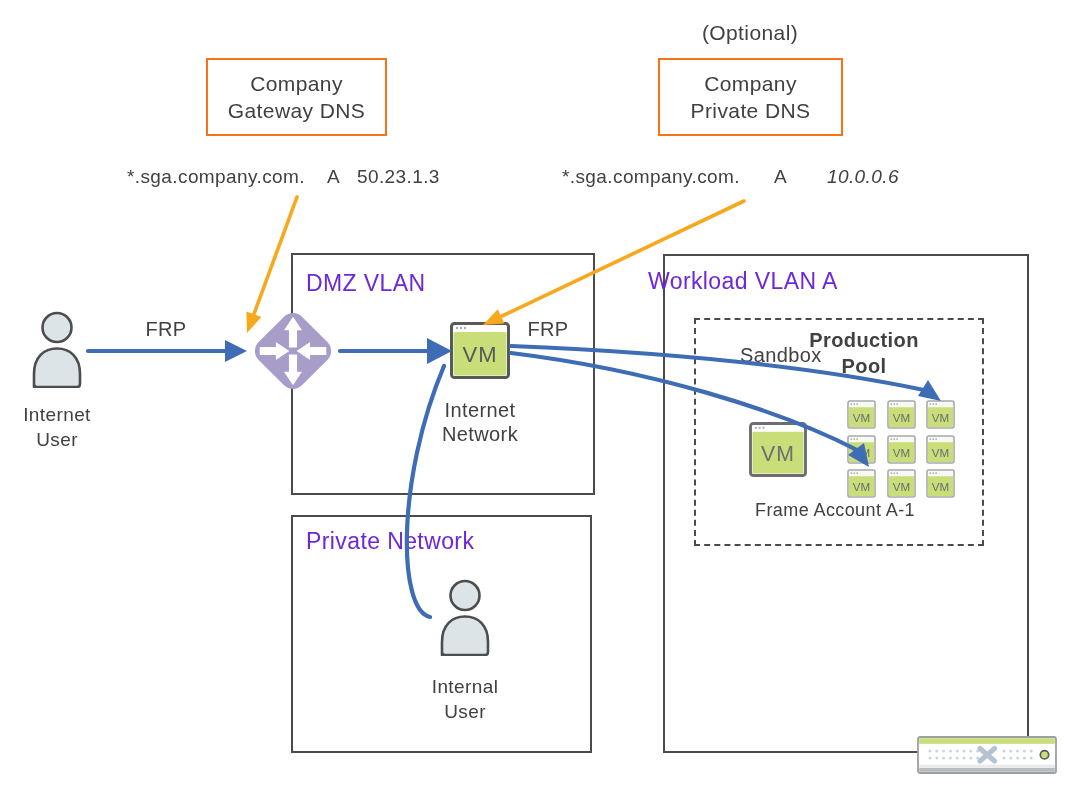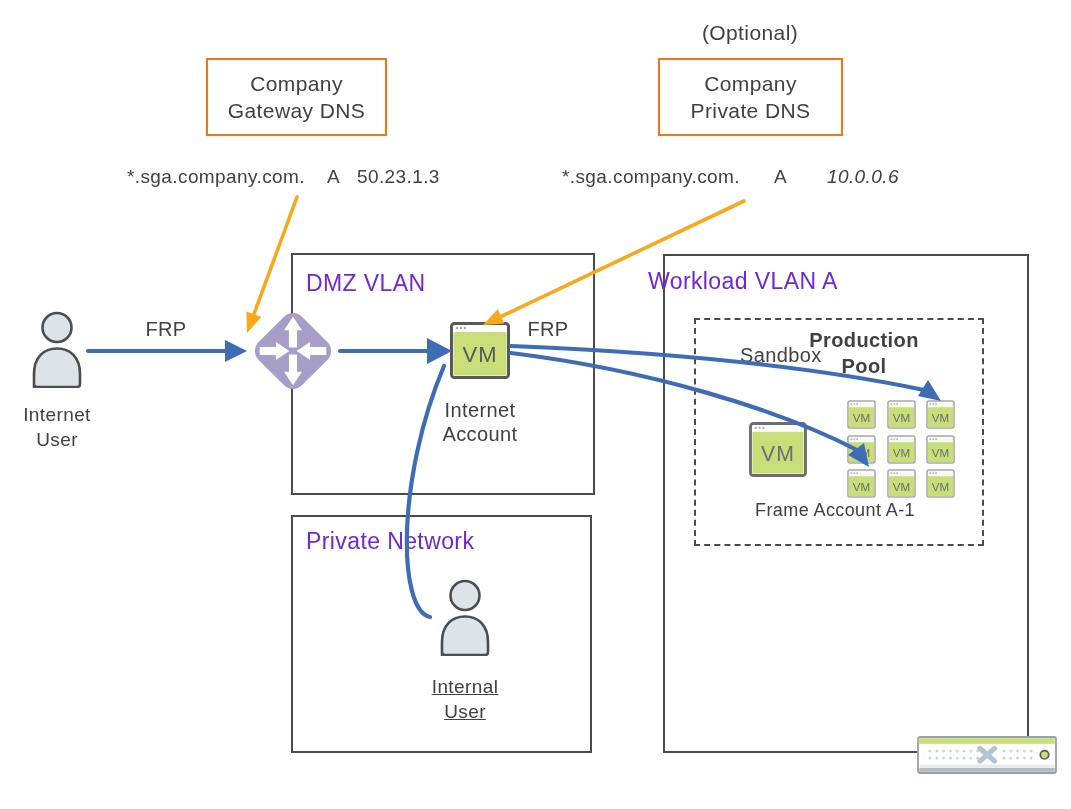--- a/index.html
+++ b/index.html
@@ -57,38 +57,38 @@
 
   <div class="lbl title" style="left:306px;top:270px;"><span>DMZ VLAN</span></div>
   <div class="lbl title" style="left:306px;top:528px;"><span>Private Network</span></div>
   <div class="lbl title" style="left:648px;top:268px;"><span>Workload VLAN A</span></div>
 
   <div class="lbl" style="left:130px;top:318px;width:72px;text-align:center;font-size:20px;"><span>FRP</span></div>
   <div class="lbl" style="left:520px;top:318px;width:56px;text-align:center;font-size:20px;"><span>FRP</span></div>
 
   <div class="lbl center" style="left:400px;top:398px;width:160px;font-size:20px;line-height:24px;">
     <div>Internet</div>
-    <div>Account</div>
+    <div>Network</div>
   </div>
 
   <div class="lbl" style="left:740px;top:344px;font-size:20px;"><span>Sandbox</span></div>
 
   <div class="lbl center" style="left:789px;top:327px;width:150px;font-size:20px;line-height:26px;font-weight:bold;">
     <div>Production</div>
     <div>Pool</div>
   </div>
 
   <div class="lbl center" style="left:700px;top:500px;width:270px;font-size:18px;"><span>Frame Account A-1</span></div>
 
   <div class="lbl center userlabel" style="left:12px;top:402px;width:90px;">
     <div>Internet</div>
     <div>User</div>
   </div>
 
-  <div class="lbl center userlabel" style="left:420px;top:674px;width:90px;text-decoration:underline;">
+  <div class="lbl center userlabel" style="left:420px;top:674px;width:90px;">
     <div>Internal</div>
     <div>User</div>
   </div>
 
   <svg class="icon" style="left:28px;top:310px;" width="58" height="78" viewBox="0 0 58 78">
     <circle cx="29" cy="17.5" r="14.5" fill="#dde4e8" stroke="#4c4d4f" stroke-width="2.6"></circle>
     <path d="M6 77 V64 C6 47 16 38.5 29 38.5 C42 38.5 52 47 52 64 V74 C52 75.7 50.7 77 49 77 H9 C7.3 77 6 75.7 6 74 Z" fill="#dde4e8" stroke="#4c4d4f" stroke-width="2.6" stroke-linejoin="round"></path>
   </svg>
 
   <svg class="icon" style="left:436px;top:578px;" width="58" height="78" viewBox="0 0 58 78">

